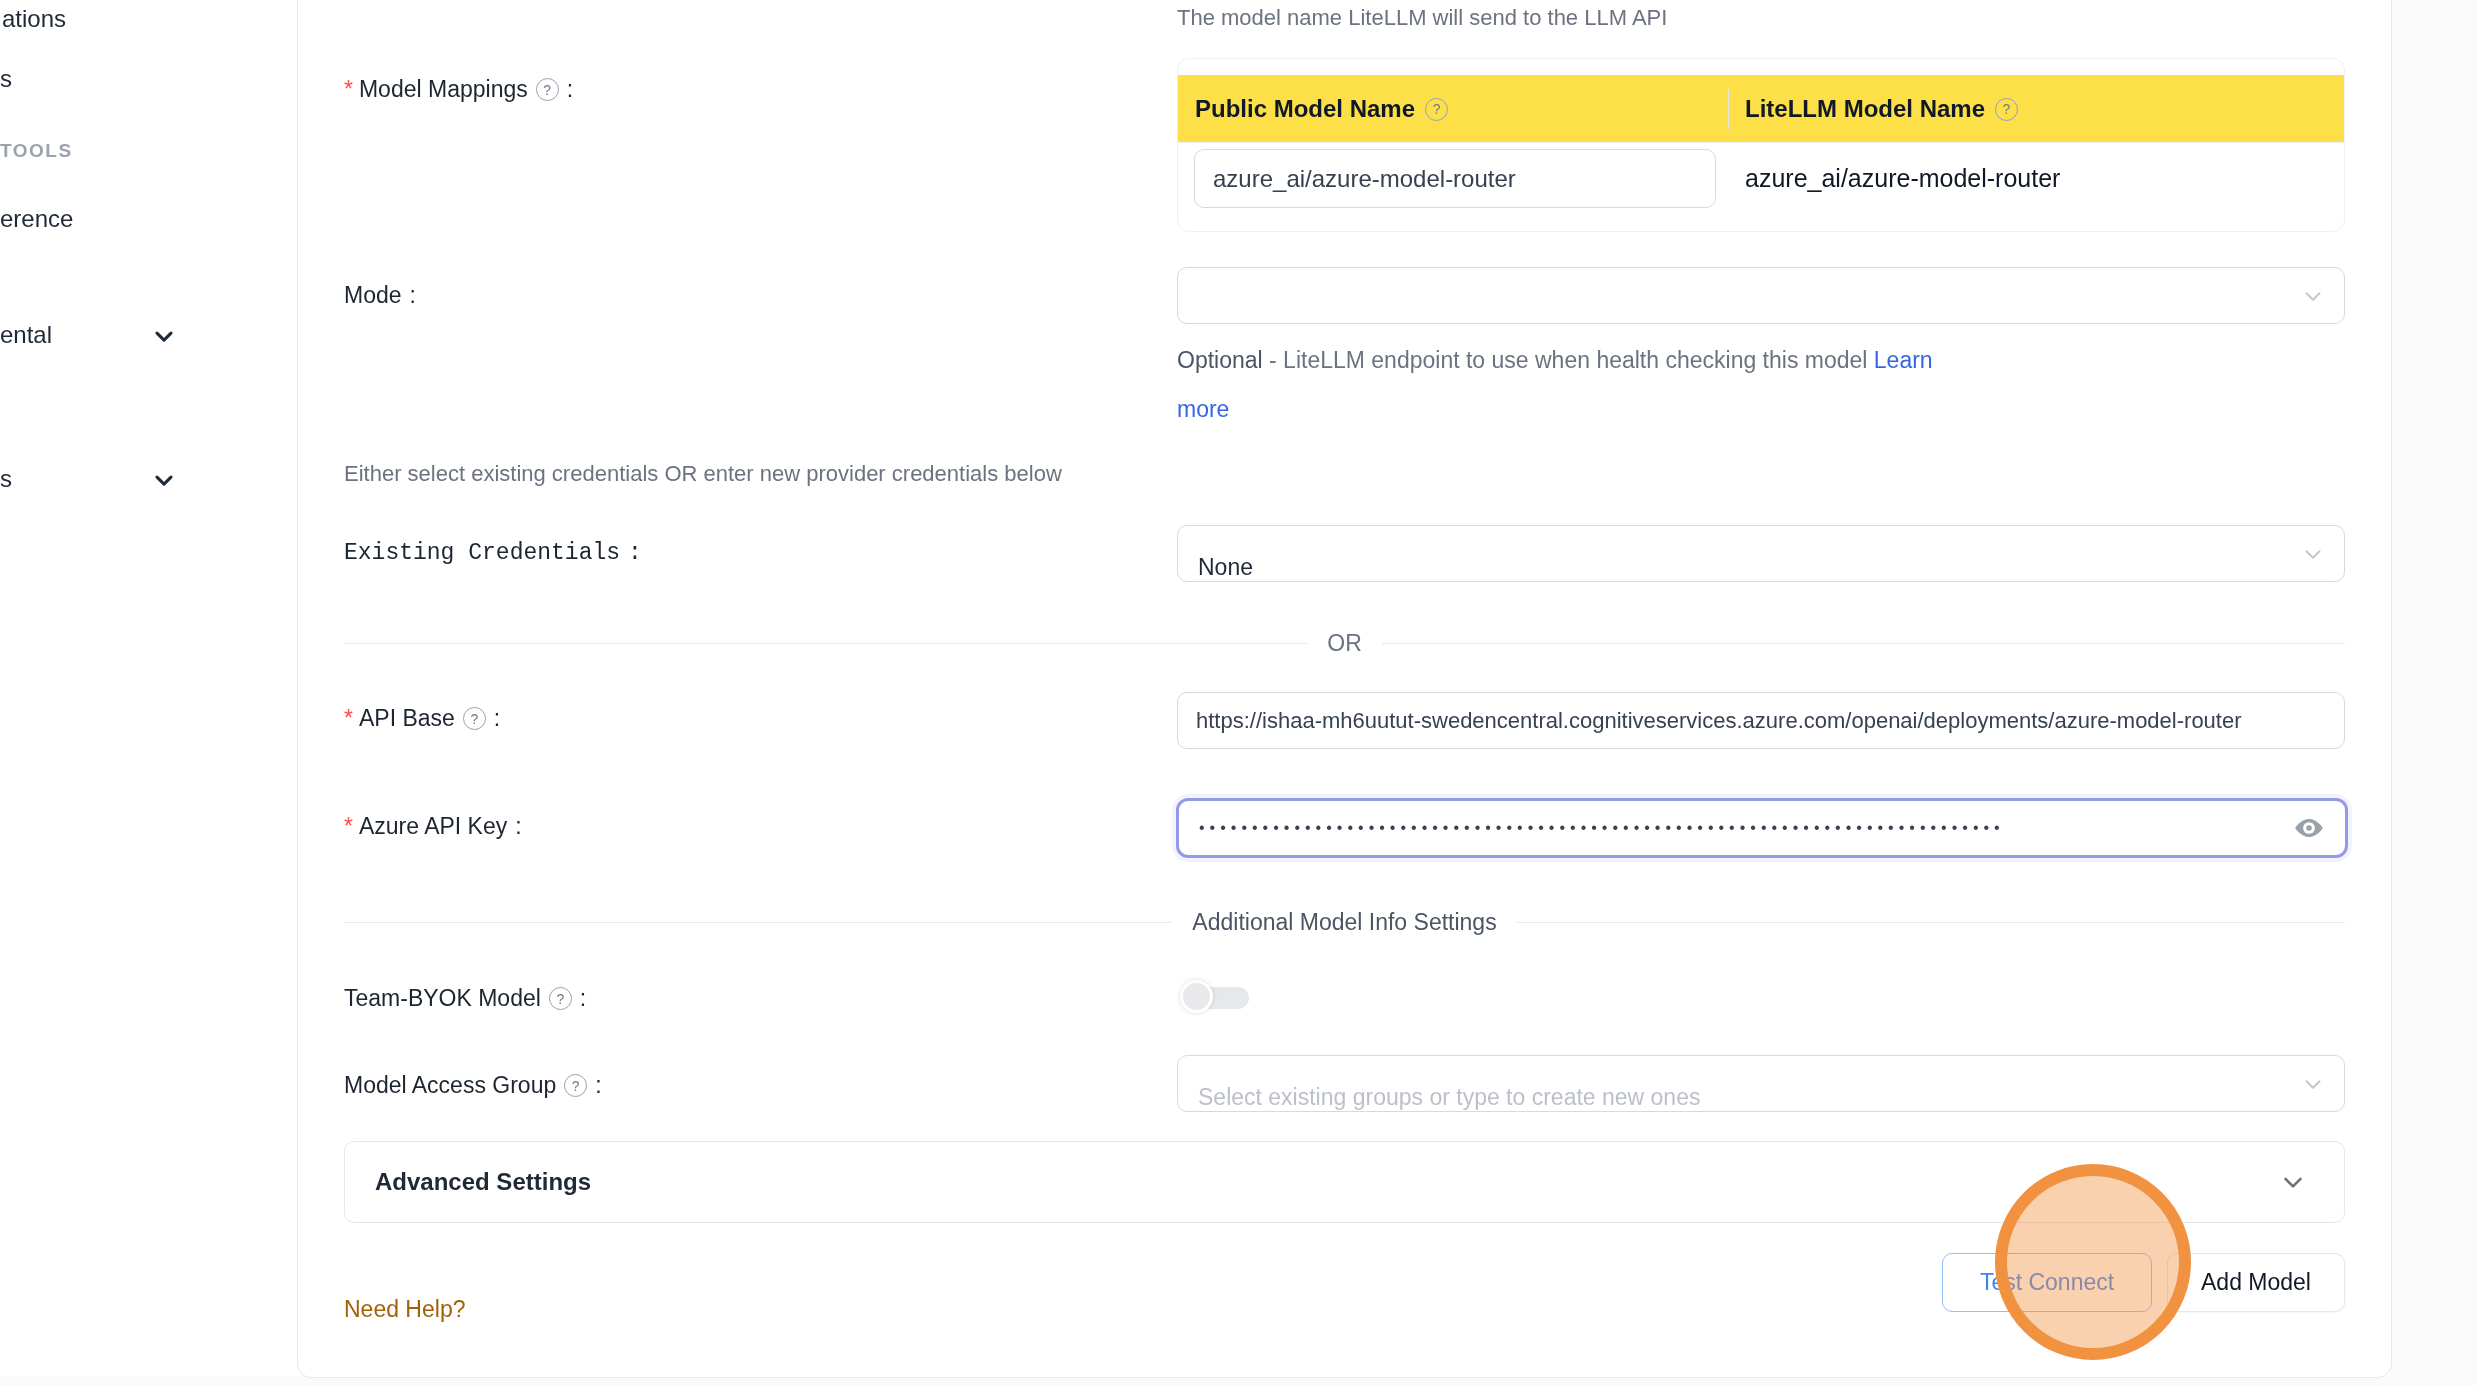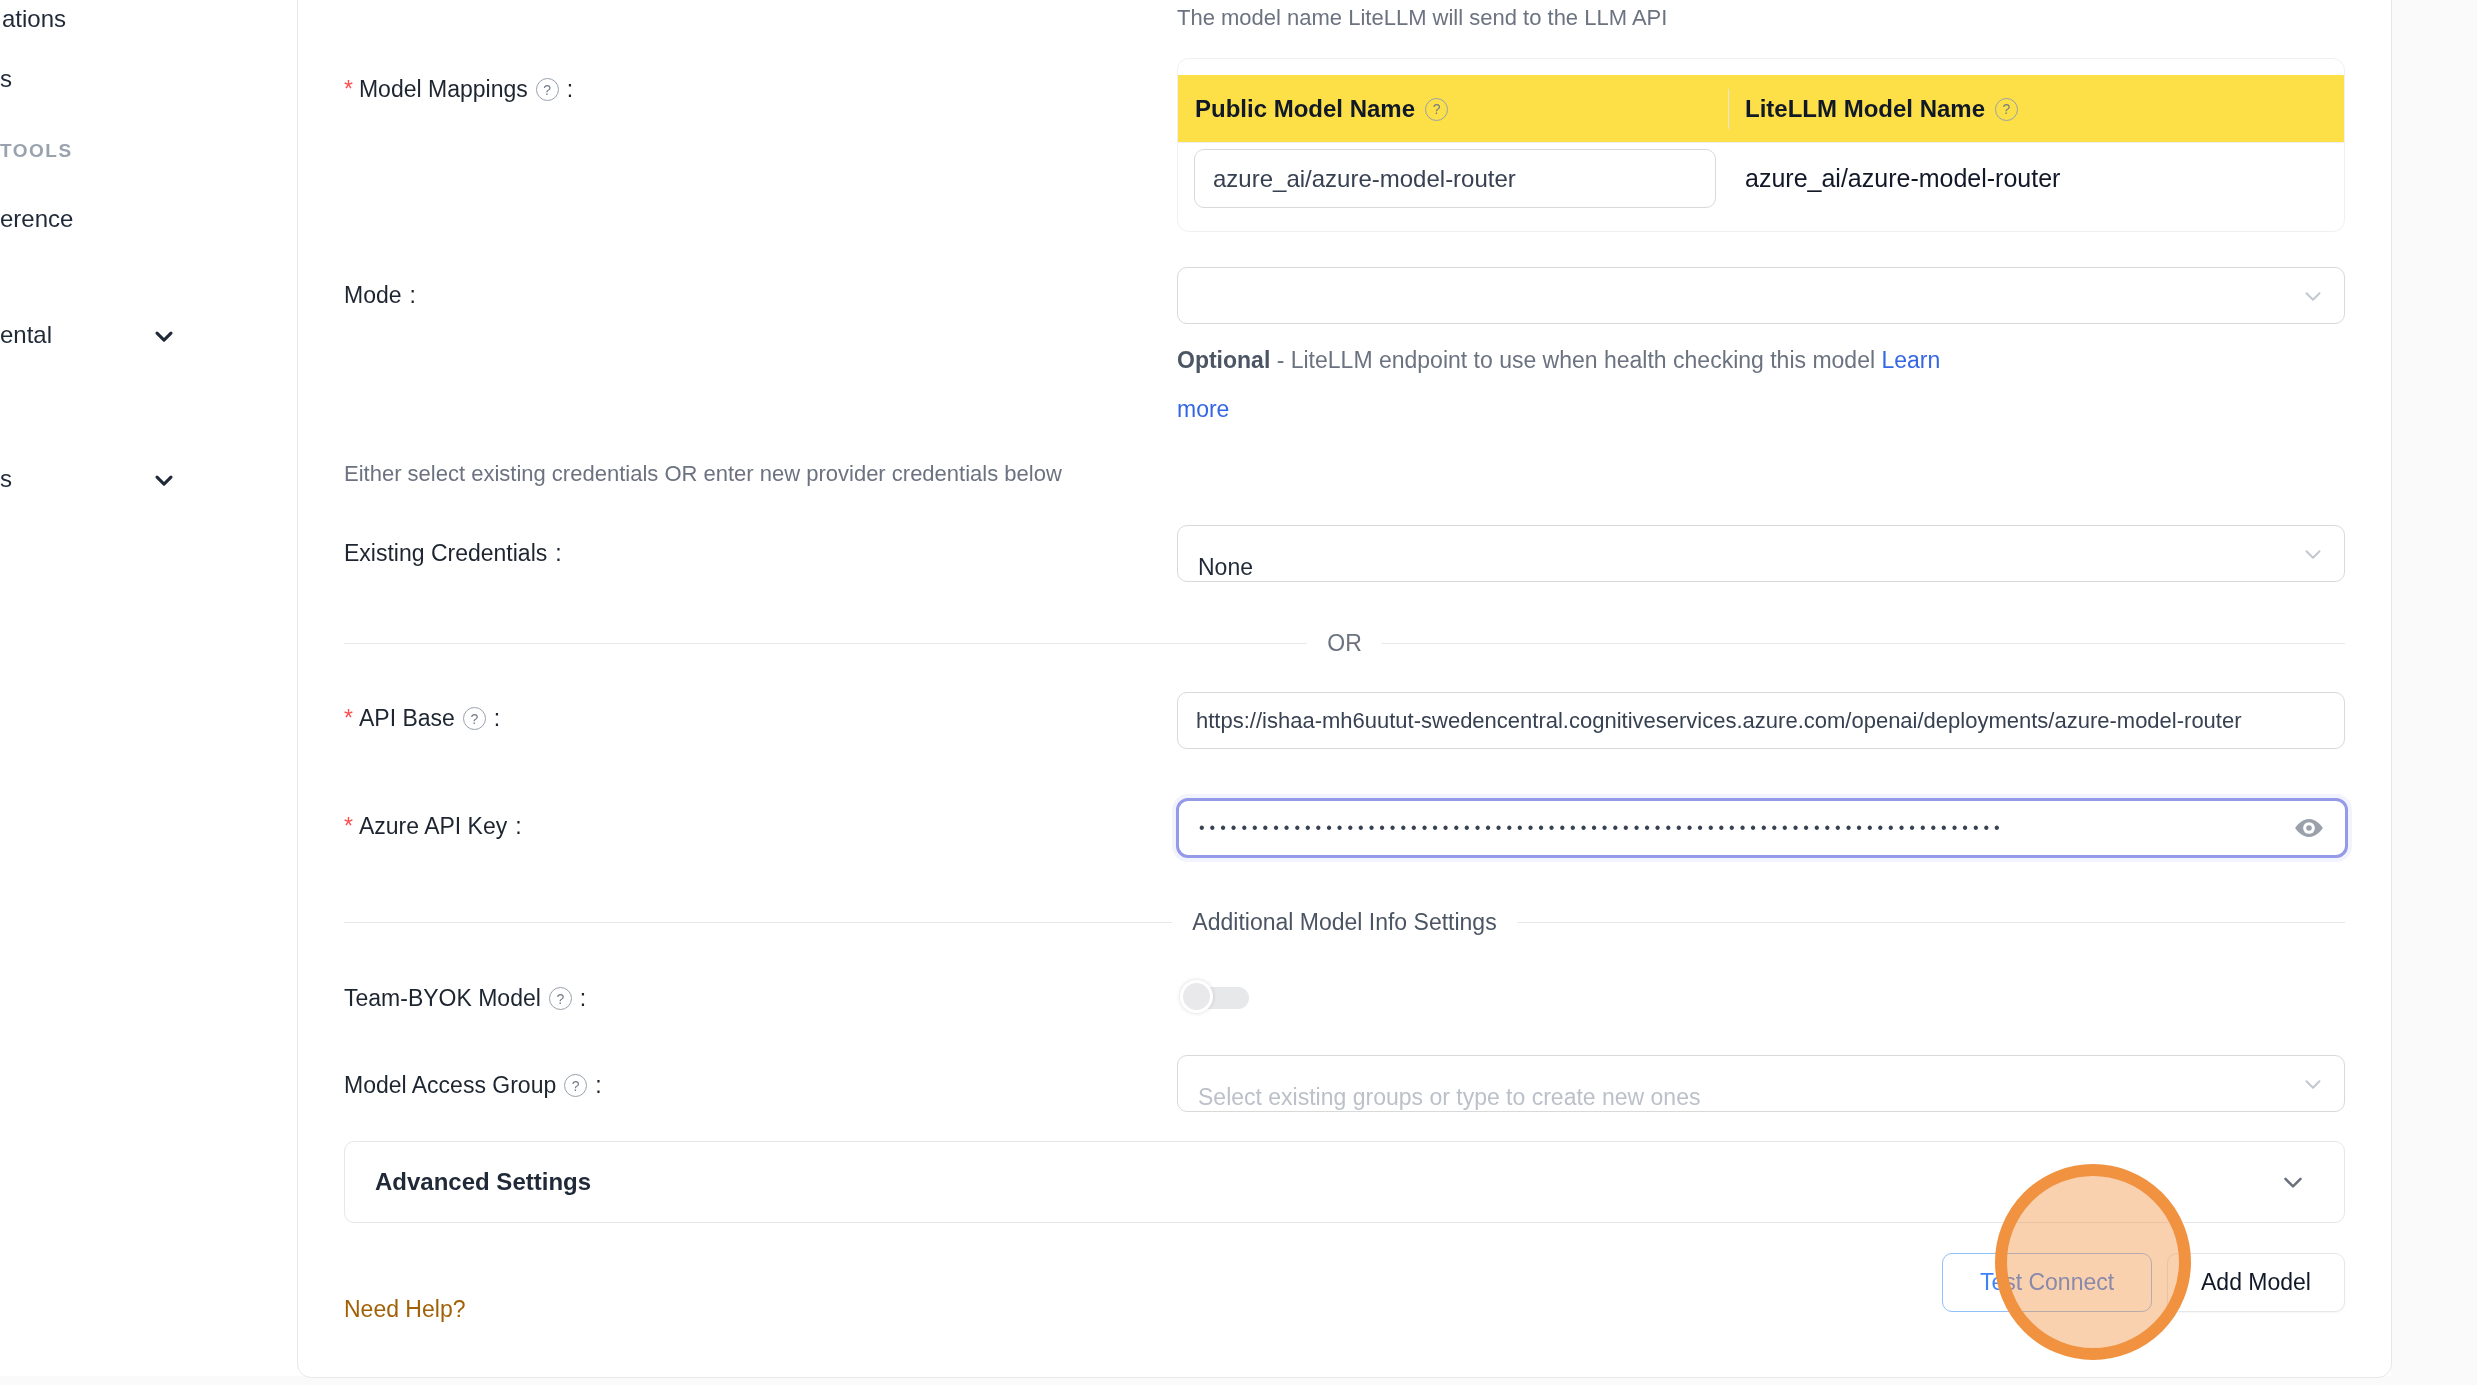--- a/index.html
+++ b/index.html
@@ -40,21 +40,21 @@
               font-family:"Liberation Sans",sans-serif;font-size:24px;color:#374151;padding:0 18px;outline:none;}
   .static-cell{font-size:25px;color:#111827;white-space:nowrap;}
 
   
   .select{box-sizing:border-box;border:1px solid #d9d9d9;border-radius:10px;background:#fff;
           display:flex;align-items:flex-end;padding:0 20px;font-size:23px;color:#1f2937;cursor:pointer;}
   .select .sel-chev{position:absolute;right:18px;top:50%;transform:translateY(-50%);color:#c3c7ce;display:flex;}
   .placeholder{color:#bcc0c9;}
 
   .hint{font-size:23px;line-height:49px;color:#6b7280;}
-  .hint b{color:#4b5563;font-weight:700;}
+  .hint b{color:#4b5563;font-weight:400;}
   .link{color:#3566e4;cursor:pointer;text-decoration:none;}
 
   .divider{display:flex;align-items:center;width:2001px;}
   .divider .line{flex:1;height:1px;background:#e7e8ea;}
   .divider .dtext{padding:0 20px;white-space:nowrap;}
   .or-text{color:#6b7280;font-size:23px;}
   .info-text{color:#4b5563;font-size:23px;}
 
   
   .key-input{box-sizing:border-box;border:3px solid #9499e8;border-radius:12px;background:#fff;
@@ -153,21 +153,21 @@
           <path d="M6 9.5l6 6 6-6" fill="none" stroke="currentColor" stroke-width="1.8" stroke-linecap="round" stroke-linejoin="round"></path>
         </svg>
     </span>
   </div>
   <div class="abs hint" style="left:1177px;top:336px;width:795px;">
     <b>Optional</b><span> - LiteLLM endpoint to use when health checking this model </span><a class="link">Learn more</a>
   </div>
 
   <div class="abs helper" style="left:344px;top:461px;">Either select existing credentials OR enter new provider credentials below</div>
 
-  <div class="abs label" style="left:344px;top:540px;">
+  <div class="abs label" style="left:344px;top:540px;font-family:Liberation Mono, monospace;">
     <span>Existing Credentials</span>
     <span class="colon">:</span>
   </div>
   <div class="abs select" style="left:1177px;top:525px;width:1168px;height:57px;">
     <span>None</span>
     <span class="sel-chev">
       <svg width="26" height="26" viewBox="0 0 24 24">
           <path d="M6 9.5l6 6 6-6" fill="none" stroke="currentColor" stroke-width="1.8" stroke-linecap="round" stroke-linejoin="round"></path>
         </svg>
     </span>

